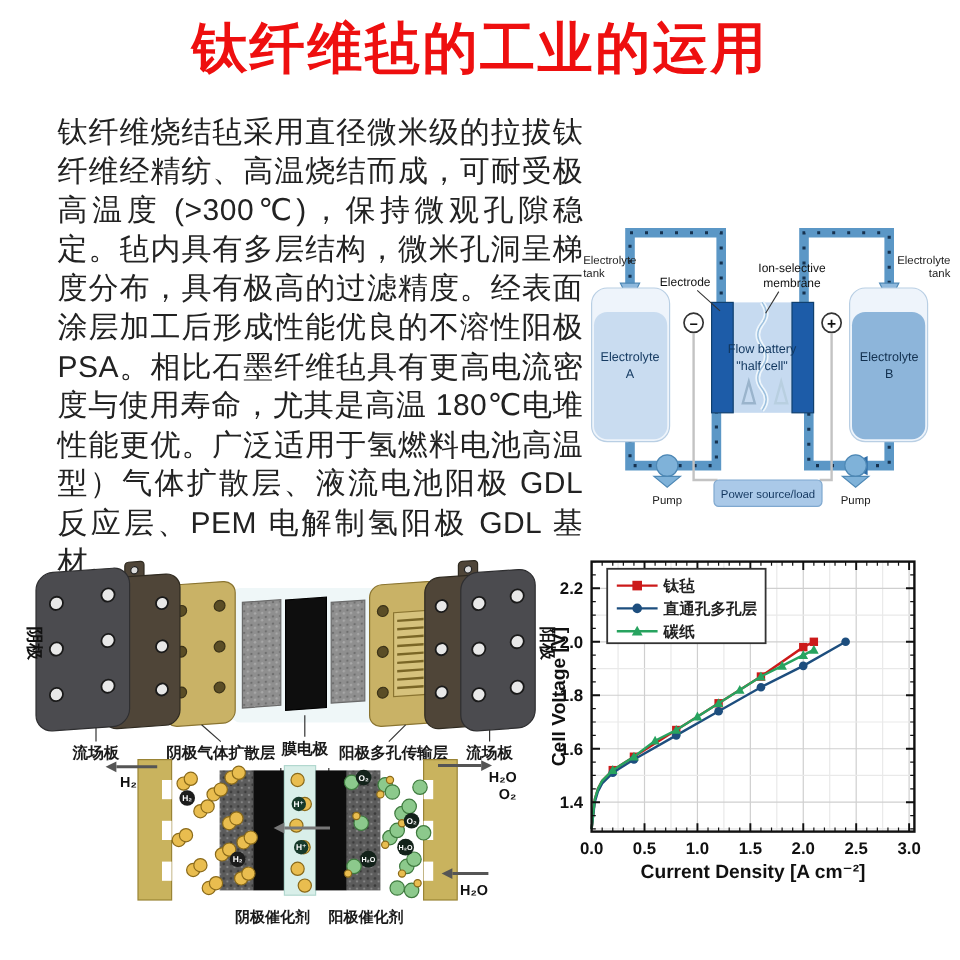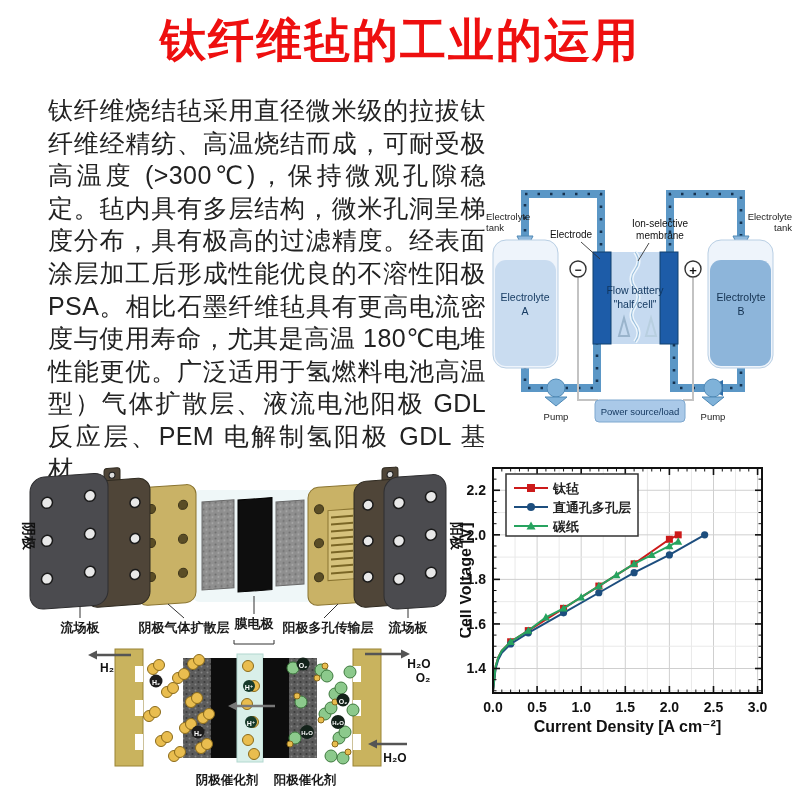--- a/index.html
+++ b/index.html
@@ -224,21 +224,21 @@
     <g font-size="13" font-weight="bold" fill="#1a1a1a" text-anchor="middle">
       <text x="60" y="176">流场板</text>
       <text x="164" y="176">阴极气体扩散层</text>
       <text x="234" y="172">膜电极</text>
       <text x="308" y="176">阳极多孔传输层</text>
       <text x="388" y="176">流场板</text>
     </g>
   </svg>
   </div>
 
-  <div class="diagram-box" style="left:35px;top:644px;width:430px;height:152px;">
+  <div class="diagram-box" style="left:35px;top:628px;width:430px;height:152px;">
   <svg width="430" height="152" viewBox="0 0 430 152">
     <defs>
       <pattern id="speck3" width="6" height="6" patternUnits="userSpaceOnUse">
         <rect width="6" height="6" fill="#5c5c5c"></rect>
         <circle cx="1.5" cy="2" r="1.1" fill="#3a3a3a"></circle>
         <circle cx="4.5" cy="4.5" r="1" fill="#848484"></circle>
       </pattern>
     </defs>
 
     <g>

